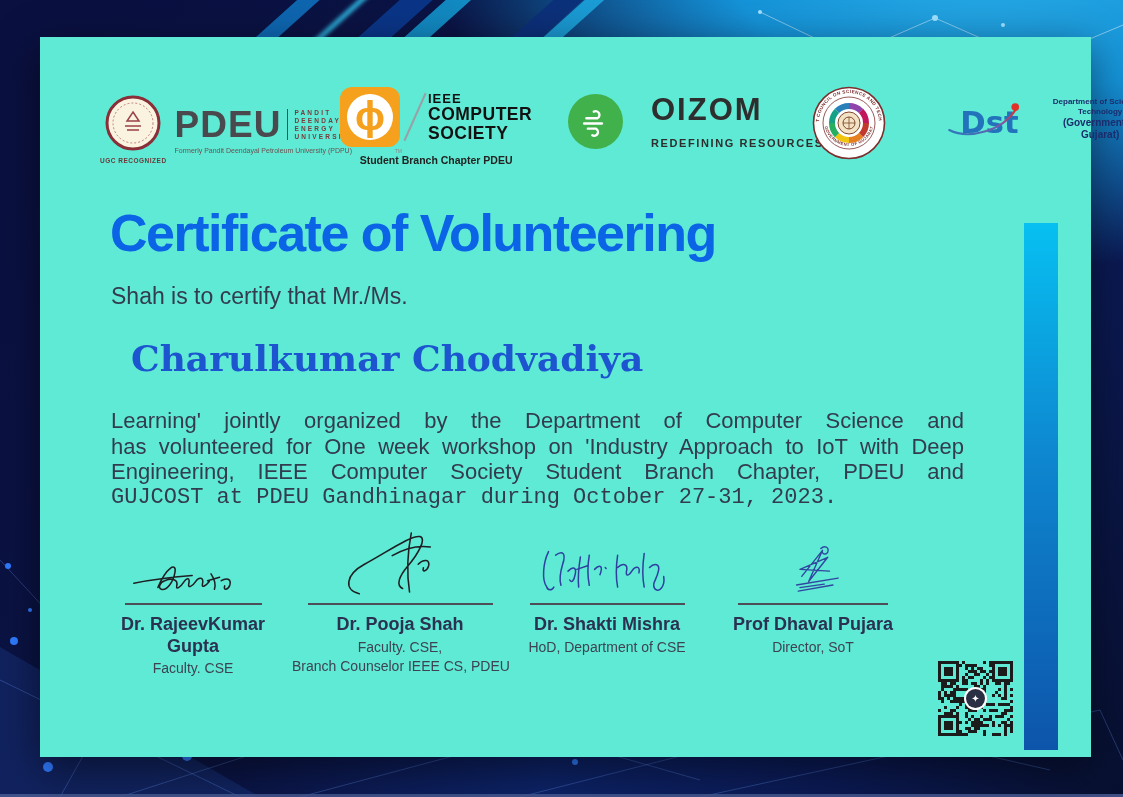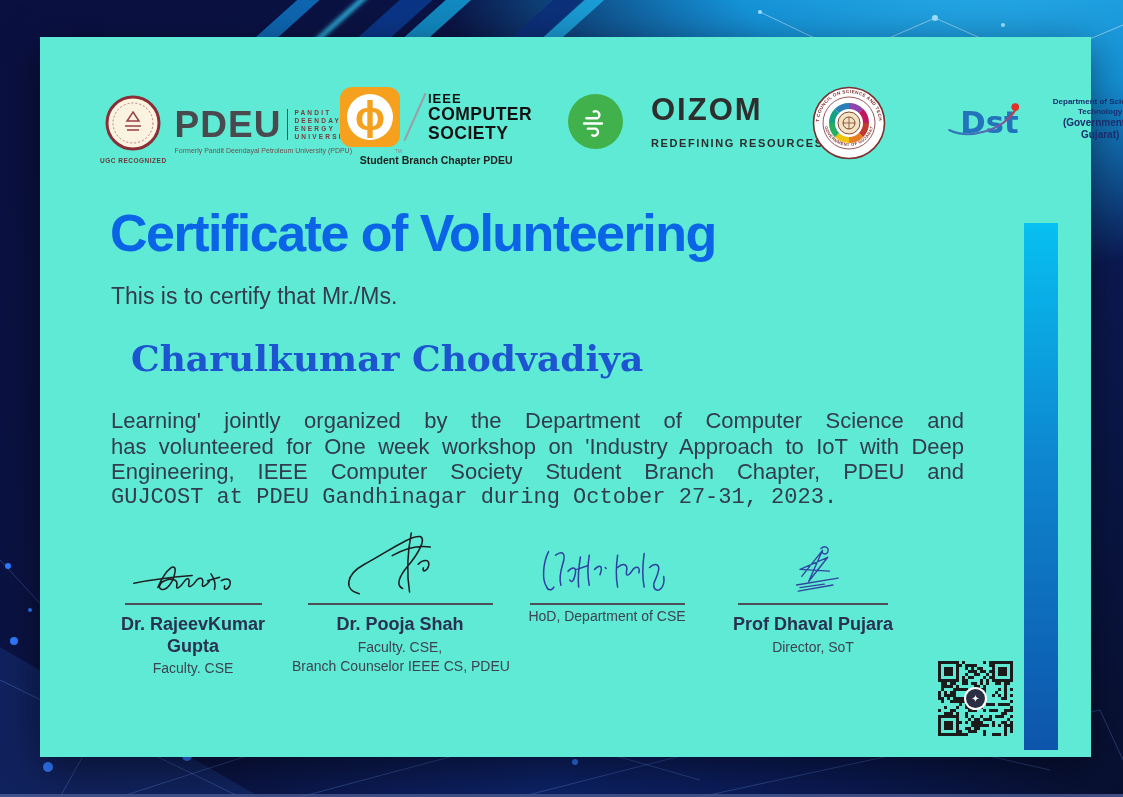--- a/index.html
+++ b/index.html
@@ -236,21 +236,21 @@
       <path d="M6 42 C34 56 82 44 102 12" fill="none" stroke="url(#swoosh)" stroke-width="3" stroke-linecap="round"></path>
       <circle cx="101" cy="9" r="5.5" fill="#e03028"></circle>
     </svg>
     <div class="dst-lines">
       <div class="dst-l1">Department of Science &amp; Technology</div>
       <div class="dst-l2">(Government of Gujarat)</div>
     </div>
   </div>
 
   <div class="cert-title">Certificate of Volunteering</div>
-  <div class="cert-intro">This is to certify that Mr./Ms.</div>
+  <div class="cert-intro">Shah is to certify that Mr./Ms.</div>
   <div class="cert-name">Charulkumar Chodvadiya</div>
   <div class="cert-body">
     <div class="body-line">Learning' jointly organized by the Department of Computer Science and</div>
     <div class="body-line">has volunteered for One week workshop on 'Industry Approach to IoT with Deep</div>
     <div class="body-line">Engineering, IEEE Computer Society Student Branch Chapter, PDEU and</div>
     <div class="body-line">GUJCOST at PDEU Gandhinagar during October 27-31, 2023.</div>
   </div>
 
   <div class="sig-col sig-c2">
     <div class="sig-ink">
@@ -276,20 +276,21 @@
     <div class="sig-role"></div>
   </div>
 
   <div class="sig-col sig-c3">
     <div class="sig-ink">
       <svg width="150" height="62" viewBox="0 0 160 70" fill="none" stroke="#2e3f9f" stroke-width="1.7" stroke-linecap="round" stroke-linejoin="round">
         <path d="M14 12 C8 24 6 44 12 52 M12 52 C13 56 18 56 20 52 M22 16 C30 10 34 14 30 26 C27 36 26 44 28 50 M36 34 C42 28 46 30 44 38 C43 44 40 48 38 44 M50 18 C48 30 47 42 48 52 M46 32 L58 28 M60 16 C58 28 58 40 60 50 M66 32 C72 26 76 28 72 38 M78 30 L79 31 M92 16 C90 30 90 42 92 52 M92 30 C98 24 104 26 102 34 C101 40 104 40 108 34 C112 28 118 28 116 36 M122 14 C120 28 120 42 122 52 M128 30 C134 24 140 26 138 34 C136 44 130 48 134 54 C138 59 146 52 144 40"></path>
       </svg>
     </div>
     <div class="sig-line"></div>
+    <div class="sig-name">Dr. Shakti Mishra</div>
     <div class="sig-role">HoD, Department of CSE</div>
     <div class="sig-role"></div>
   </div>
 
   <div class="sig-col sig-c4">
     <div class="sig-ink">
       <svg width="130" height="62" viewBox="0 0 150 70" fill="none" stroke="#31479f" stroke-width="1.6" stroke-linecap="round" stroke-linejoin="round">
         <path d="M62 40 L86 10 L70 46 L92 18 L60 32 L94 34 M84 8 C88 4 94 6 92 12 C90 16 84 14 86 10 M56 50 L104 42 M58 57 L98 50 M60 53 L88 49"></path>
       </svg>
     </div>

